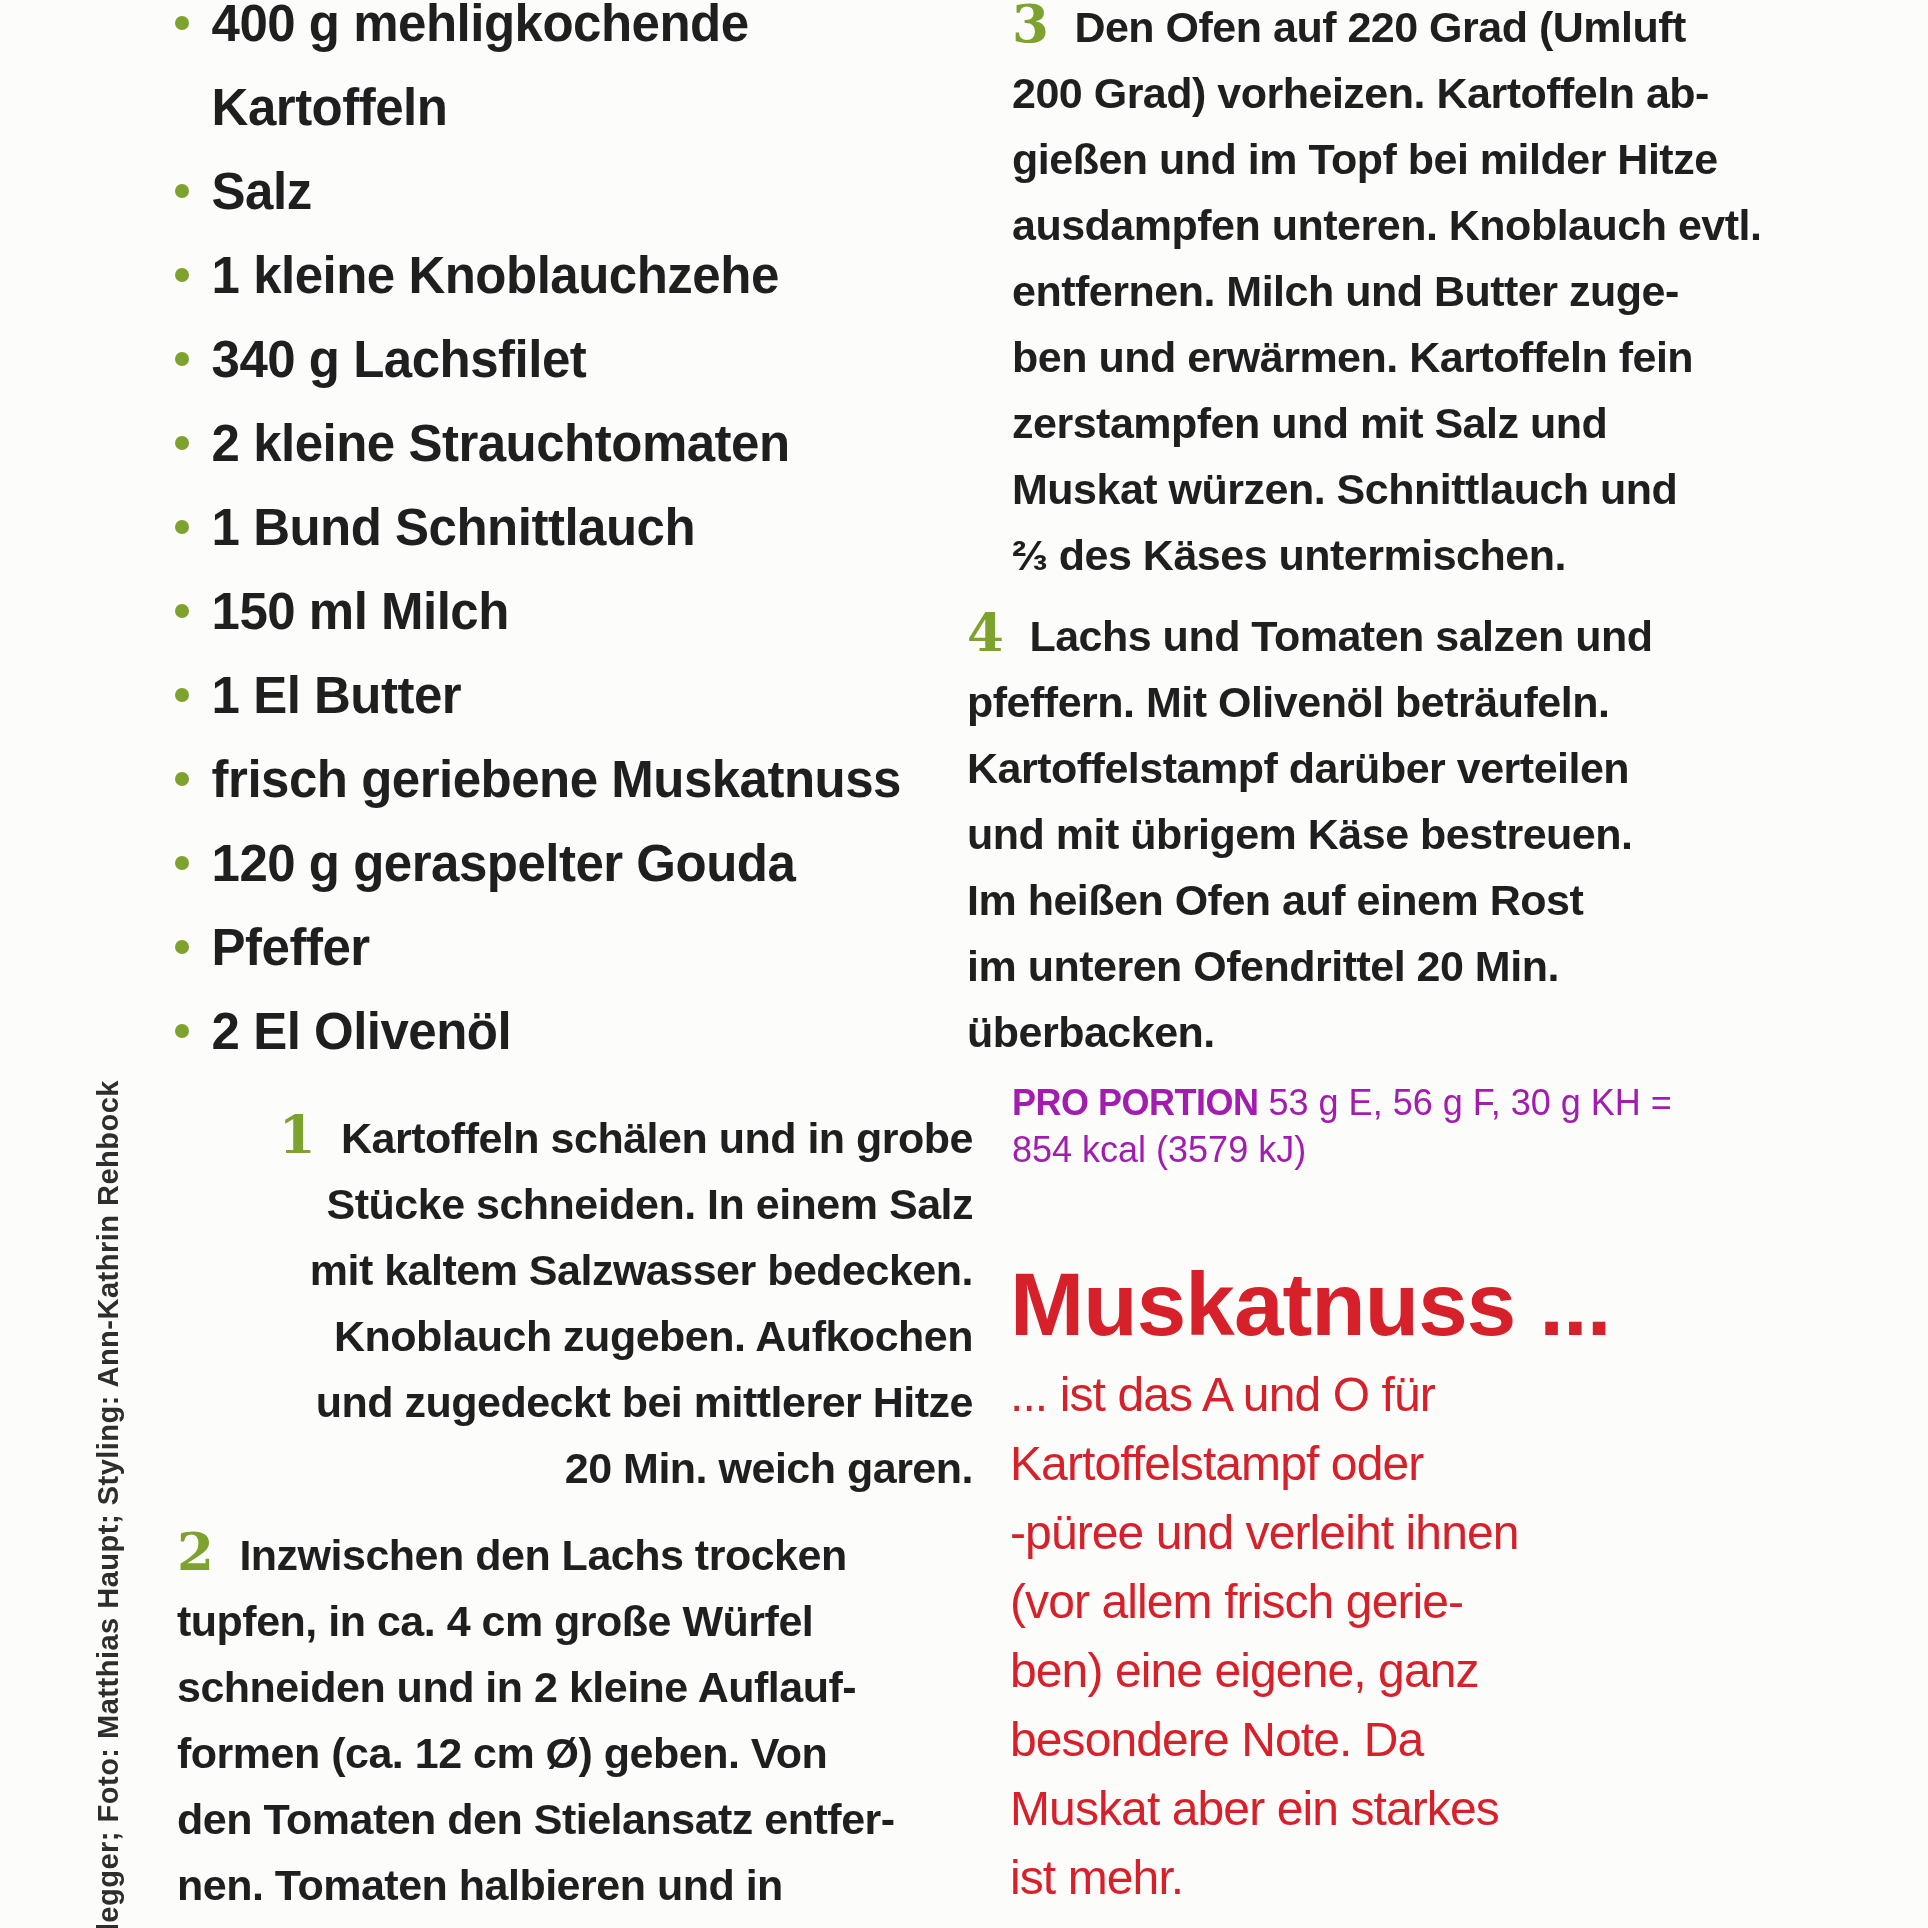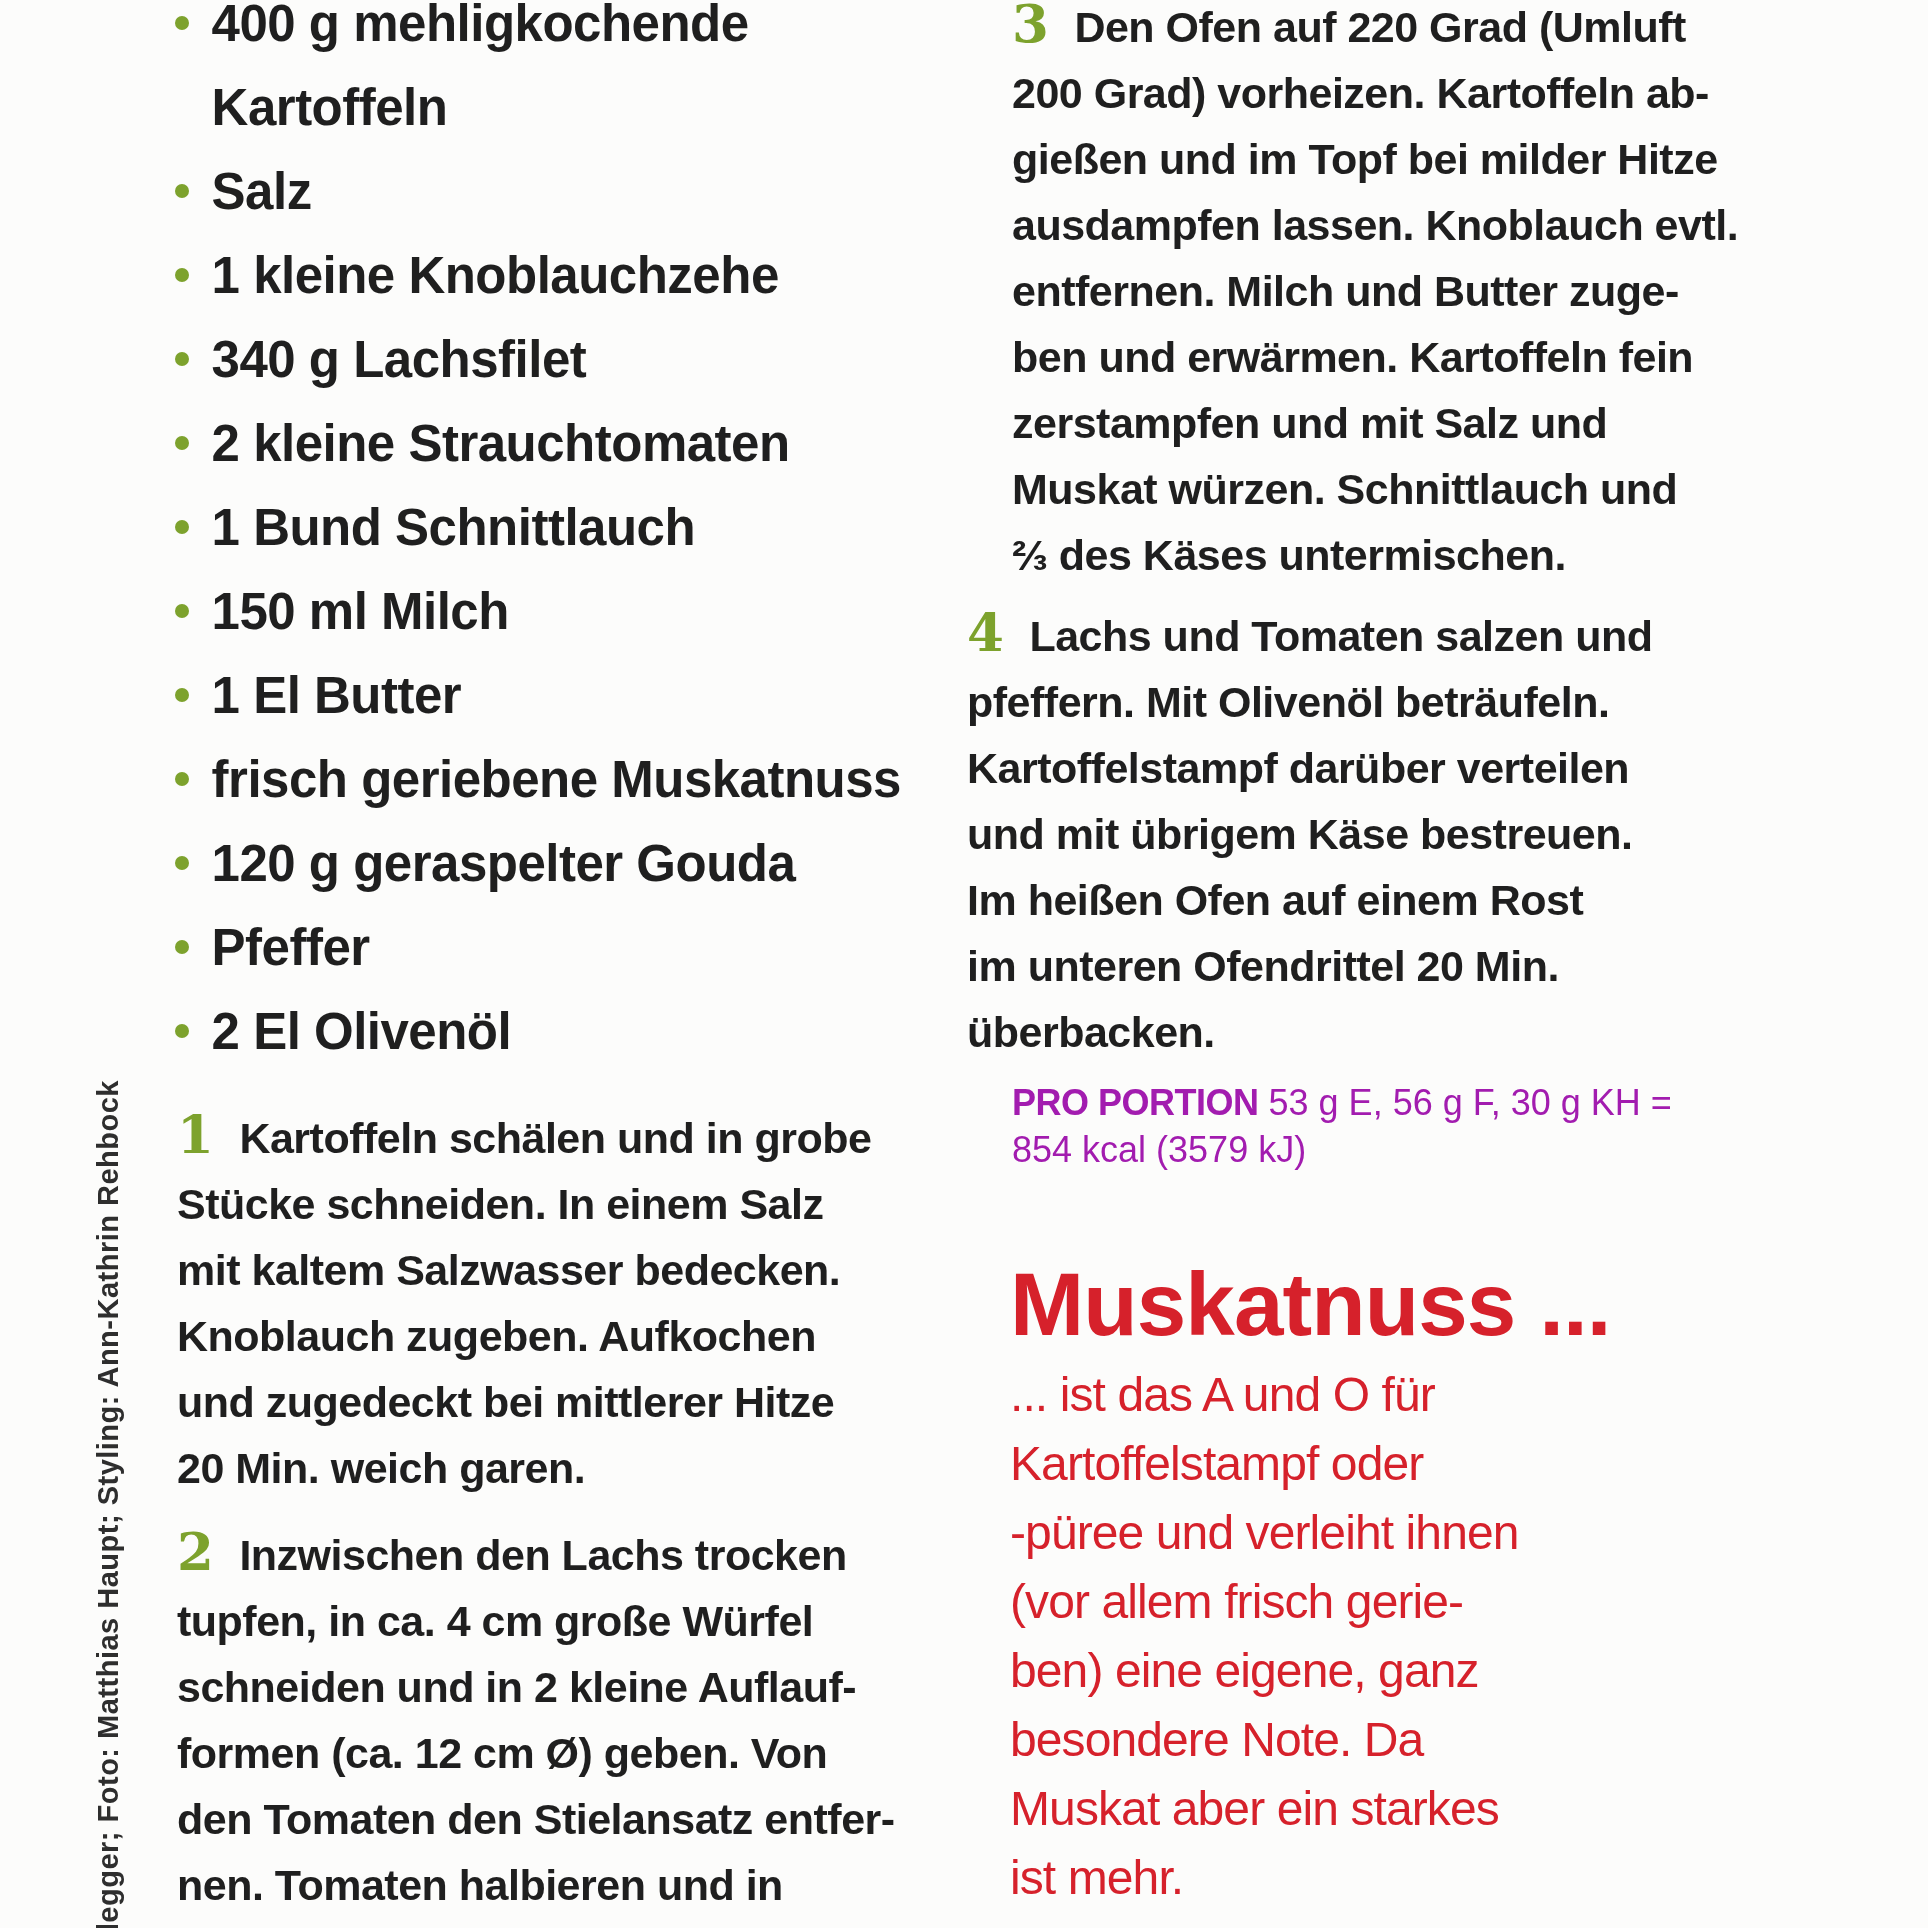--- a/index.html
+++ b/index.html
@@ -38,21 +38,21 @@
   .step p{
     margin:0;line-height:66px;font-size:43px;font-weight:bold;
     letter-spacing:-0.5px;white-space:nowrap;color:#1f1f1f;
   }
   .step .num{
     font-family:"DejaVu Serif",serif;
     color:var(--green,#7da22d);
     font-size:53px;font-weight:bold;
     margin-right:26px;
   }
-  .step-1{left:177px;top:1101px;}
+  .step-1{left:163px;top:1101px;text-align:right;}
   .step-2{left:177px;top:1518px;}
   .step-3{left:1012px;top:-10.4px;}
   .step-4{left:967px;top:599px;}
 
   
   .nutrition{position:absolute;left:1012px;top:1079px;width:847px;}
   .nutrition p{margin:0;line-height:47px;font-size:36px;white-space:nowrap;color:#a21caf;}
   .nutrition .label{font-weight:bold;letter-spacing:-0.5px;}
 
   
@@ -157,21 +157,21 @@
       <p>schneiden und in 2 kleine Auflauf-</p>
       <p>formen (ca. 12 cm Ø) geben. Von</p>
       <p>den Tomaten den Stielansatz entfer-</p>
       <p>nen. Tomaten halbieren und in</p>
       <p>Spalten schneiden. Zwischen den</p>
     </section>
   <section class="step step-3">
       <p><span class="num">3</span>Den Ofen auf 220 Grad (Umluft</p>
       <p>200 Grad) vorheizen. Kartoffeln ab-</p>
       <p>gießen und im Topf bei milder Hitze</p>
-      <p>ausdampfen lassen. Knoblauch evtl.</p>
+      <p>ausdampfen unteren. Knoblauch evtl.</p>
       <p>entfernen. Milch und Butter zuge-</p>
       <p>ben und erwärmen. Kartoffeln fein</p>
       <p>zerstampfen und mit Salz und</p>
       <p>Muskat würzen. Schnittlauch und</p>
       <p>⅔ des Käses untermischen.</p>
     </section>
   <section class="step step-4">
       <p><span class="num">4</span>Lachs und Tomaten salzen und</p>
       <p>pfeffern. Mit Olivenöl beträufeln.</p>
       <p>Kartoffelstampf darüber verteilen</p>

